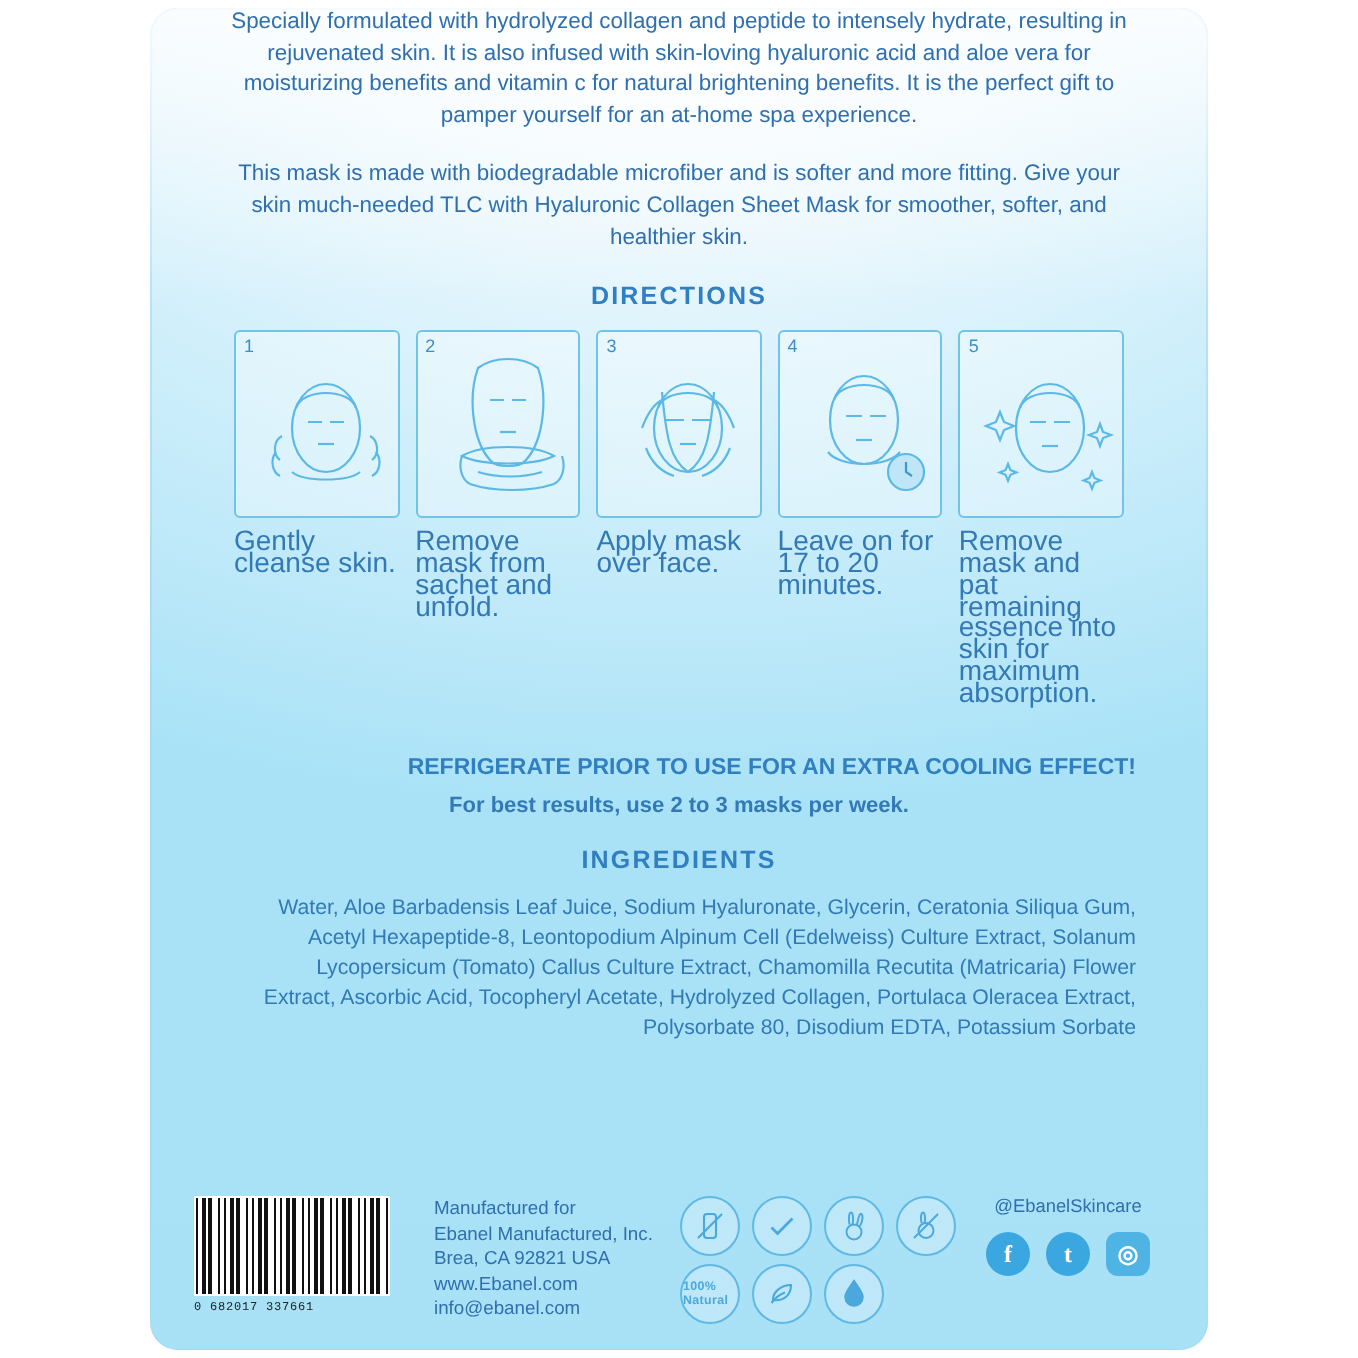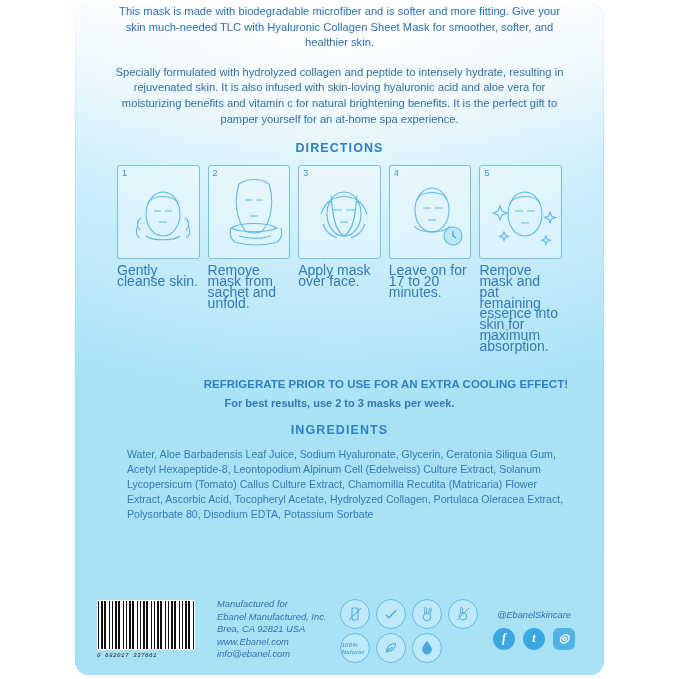--- a/index.html
+++ b/index.html
@@ -84,35 +84,34 @@
   .bestresults{
     margin:7px 0 0 0;
     text-align:center;
     font-size:11px;
     color:#3279b5;
     font-weight:bold;
   }
 
   .ingredients{
     margin:4px 0 0 16px;
-    text-align:left;
+    text-align:right;
     font-size:10.6px;
     line-height:15px;
     color:#3279b5;
   }
 
   
   .footer{
     position:absolute;
     left:0;right:0;bottom:14px;
     z-index:3;
     display:flex;
-    align-items:center;
+    align-items:flex-start;
     padding:0 22px;
-    font-style:italic;
   }
   .barcode-wrap{ width:104px; }
   .barcode{
     width:96px;height:48px;
     background:
       repeating-linear-gradient(90deg,#111 0 1px,#fff 1px 3px,#111 3px 5px,#fff 5px 6px,#111 6px 8px,#fff 8px 11px,#111 11px 12px,#fff 12px 14px);
     border:1px solid #fff;
   }
   .barcode-num{
     font-family:"Liberation Mono", monospace;
@@ -160,22 +159,22 @@
     font-family:"Liberation Serif", serif;
   }
   .sicon.ig{background:#4fb3e4;border-radius:6px;}
 </style>
 </head>
 <body>
 
 <div class="package">
   <div class="content">
 
+    <p class="intro">Specially formulated with hydrolyzed collagen and peptide to intensely hydrate, resulting in rejuvenated skin. It is also infused with skin-loving hyaluronic acid and aloe vera for moisturizing benefits and vitamin c for natural brightening benefits. It is the perfect gift to pamper yourself for an at-home spa experience.</p>
     <p class="intro">This mask is made with biodegradable microfiber and is softer and more fitting. Give your skin much-needed TLC with Hyaluronic Collagen Sheet Mask for smoother, softer, and healthier skin.</p>
-    <p class="intro">Specially formulated with hydrolyzed collagen and peptide to intensely hydrate, resulting in rejuvenated skin. It is also infused with skin-loving hyaluronic acid and aloe vera for moisturizing benefits and vitamin c for natural brightening benefits. It is the perfect gift to pamper yourself for an at-home spa experience.</p>
 
     <h2 class="section">DIRECTIONS</h2>
 
     <div class="steps">
 
       <div class="step">
         <div class="step-box">
           <span class="step-num">1</span>
           <svg width="90" height="92" viewBox="0 0 90 92" fill="none" stroke="#5bb9e6" stroke-width="1.1">
             <ellipse cx="45" cy="48" rx="17" ry="22"></ellipse>

